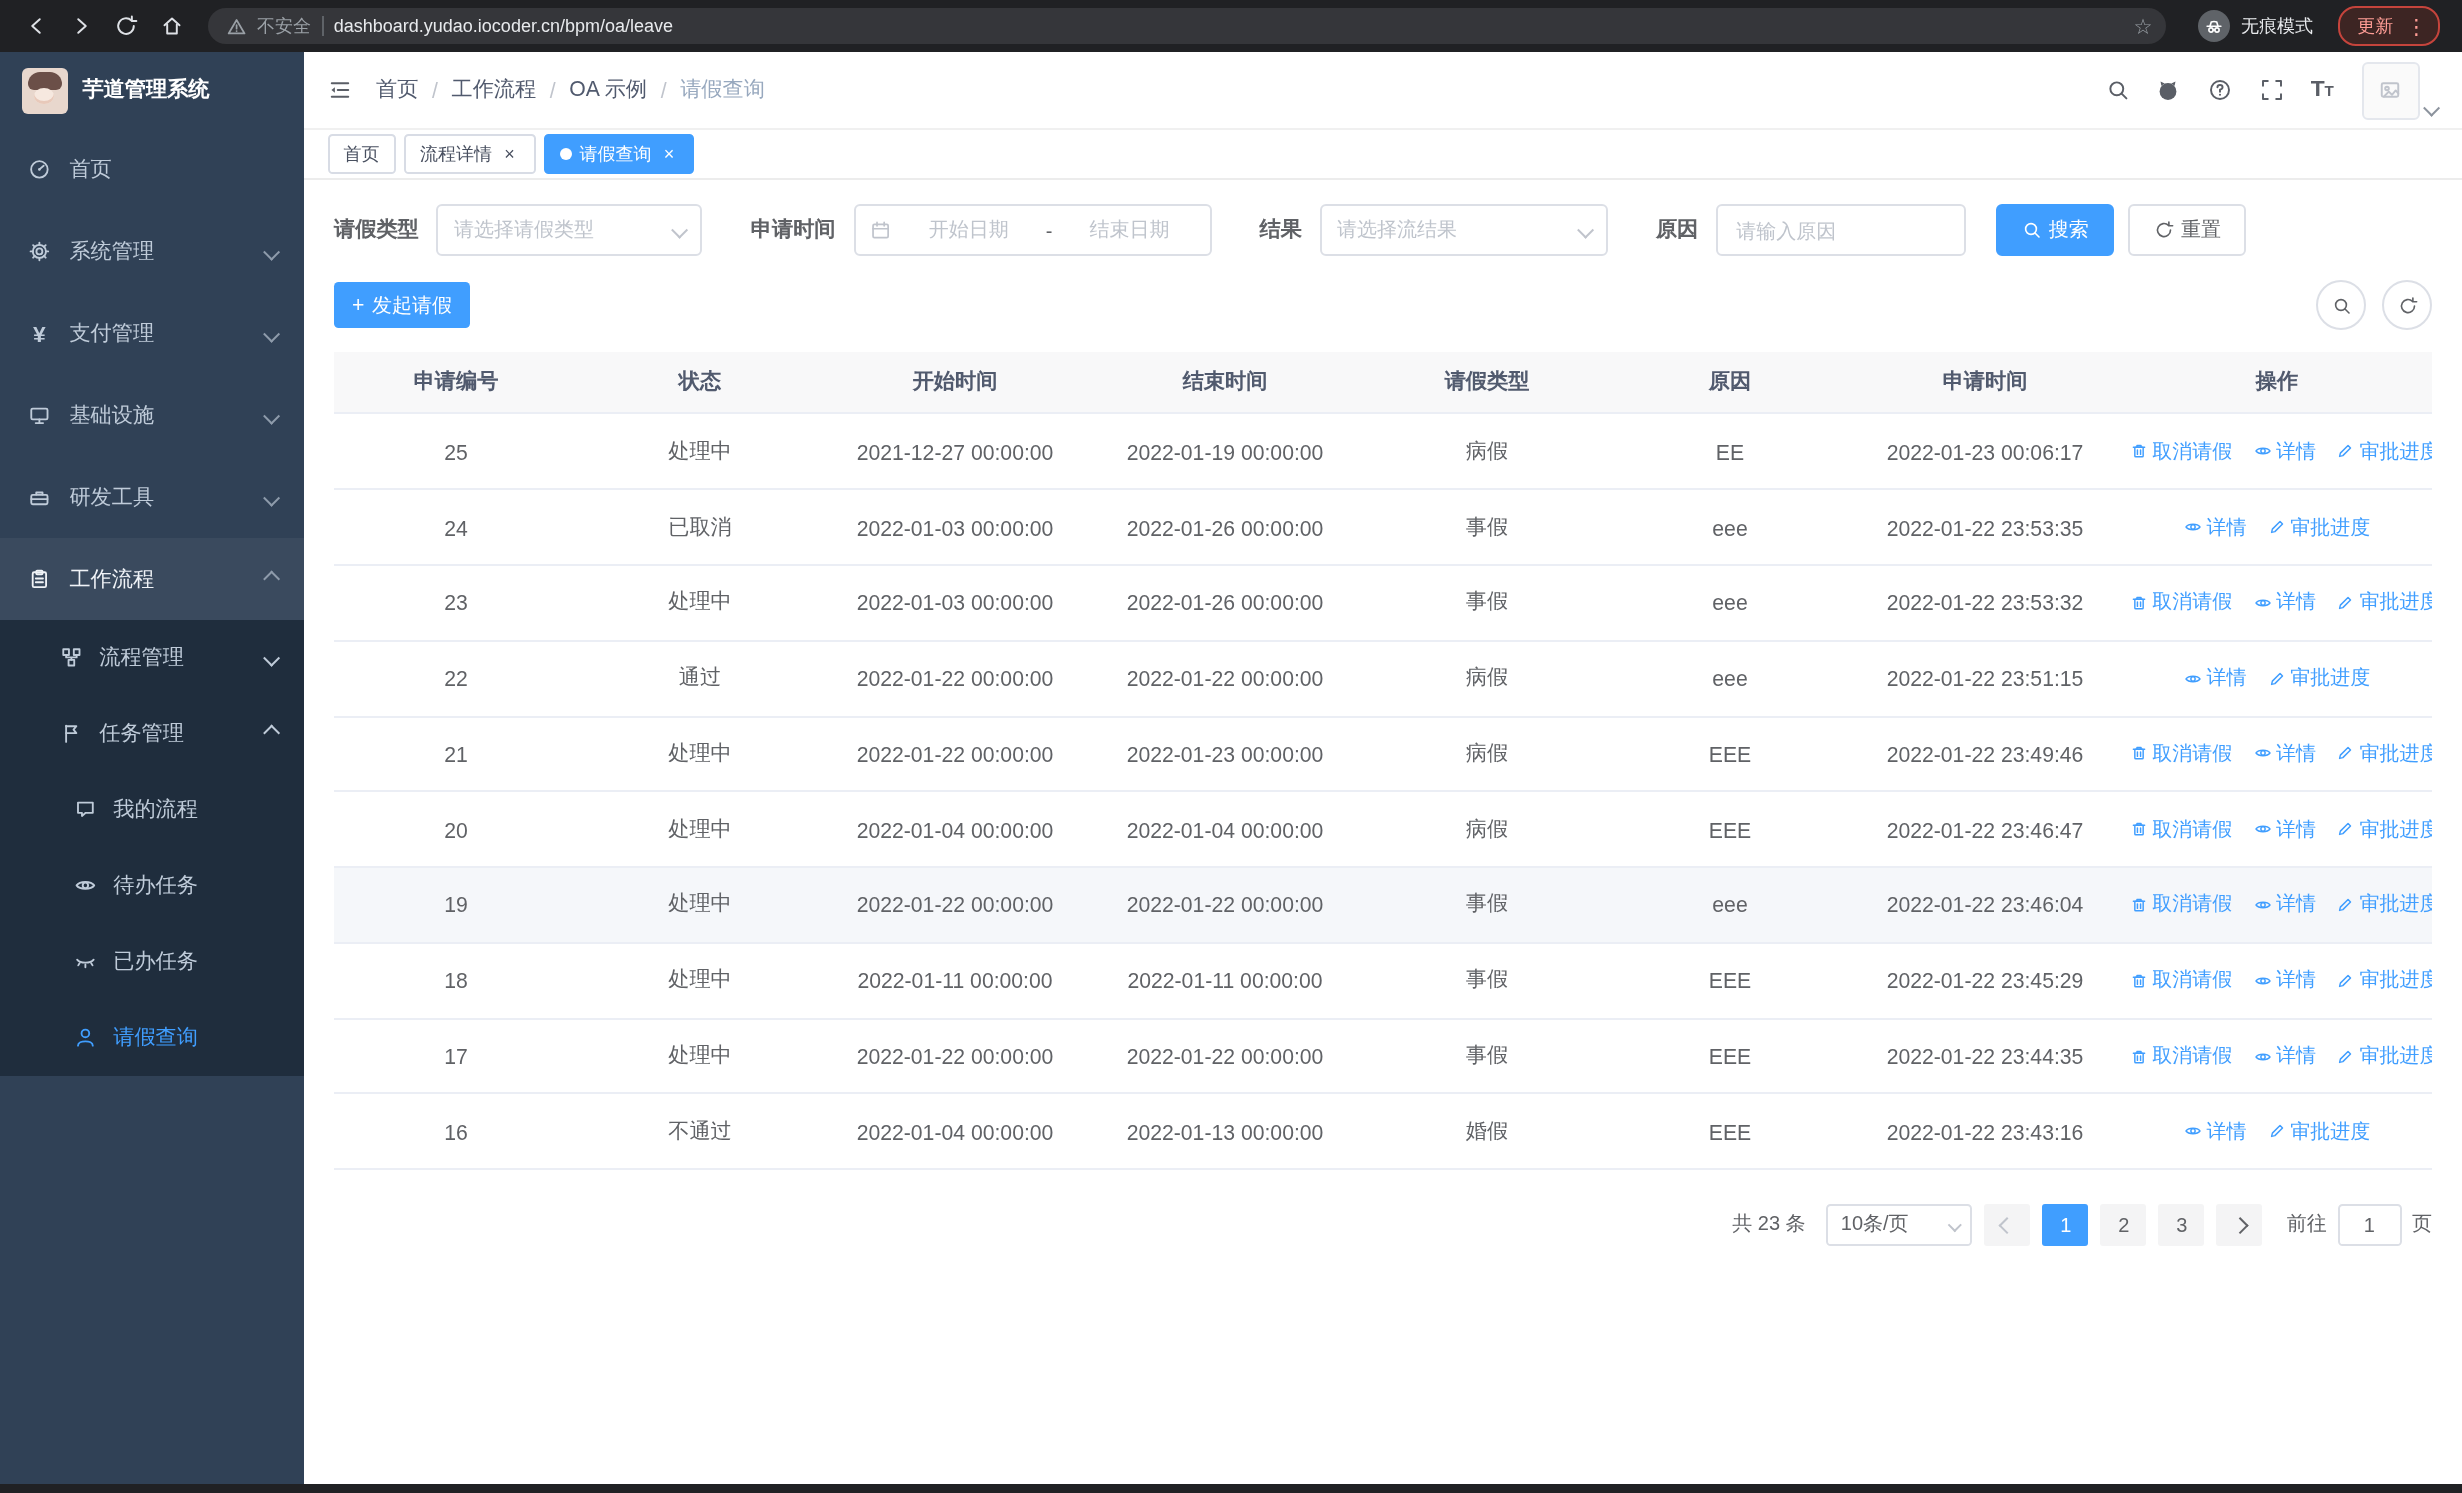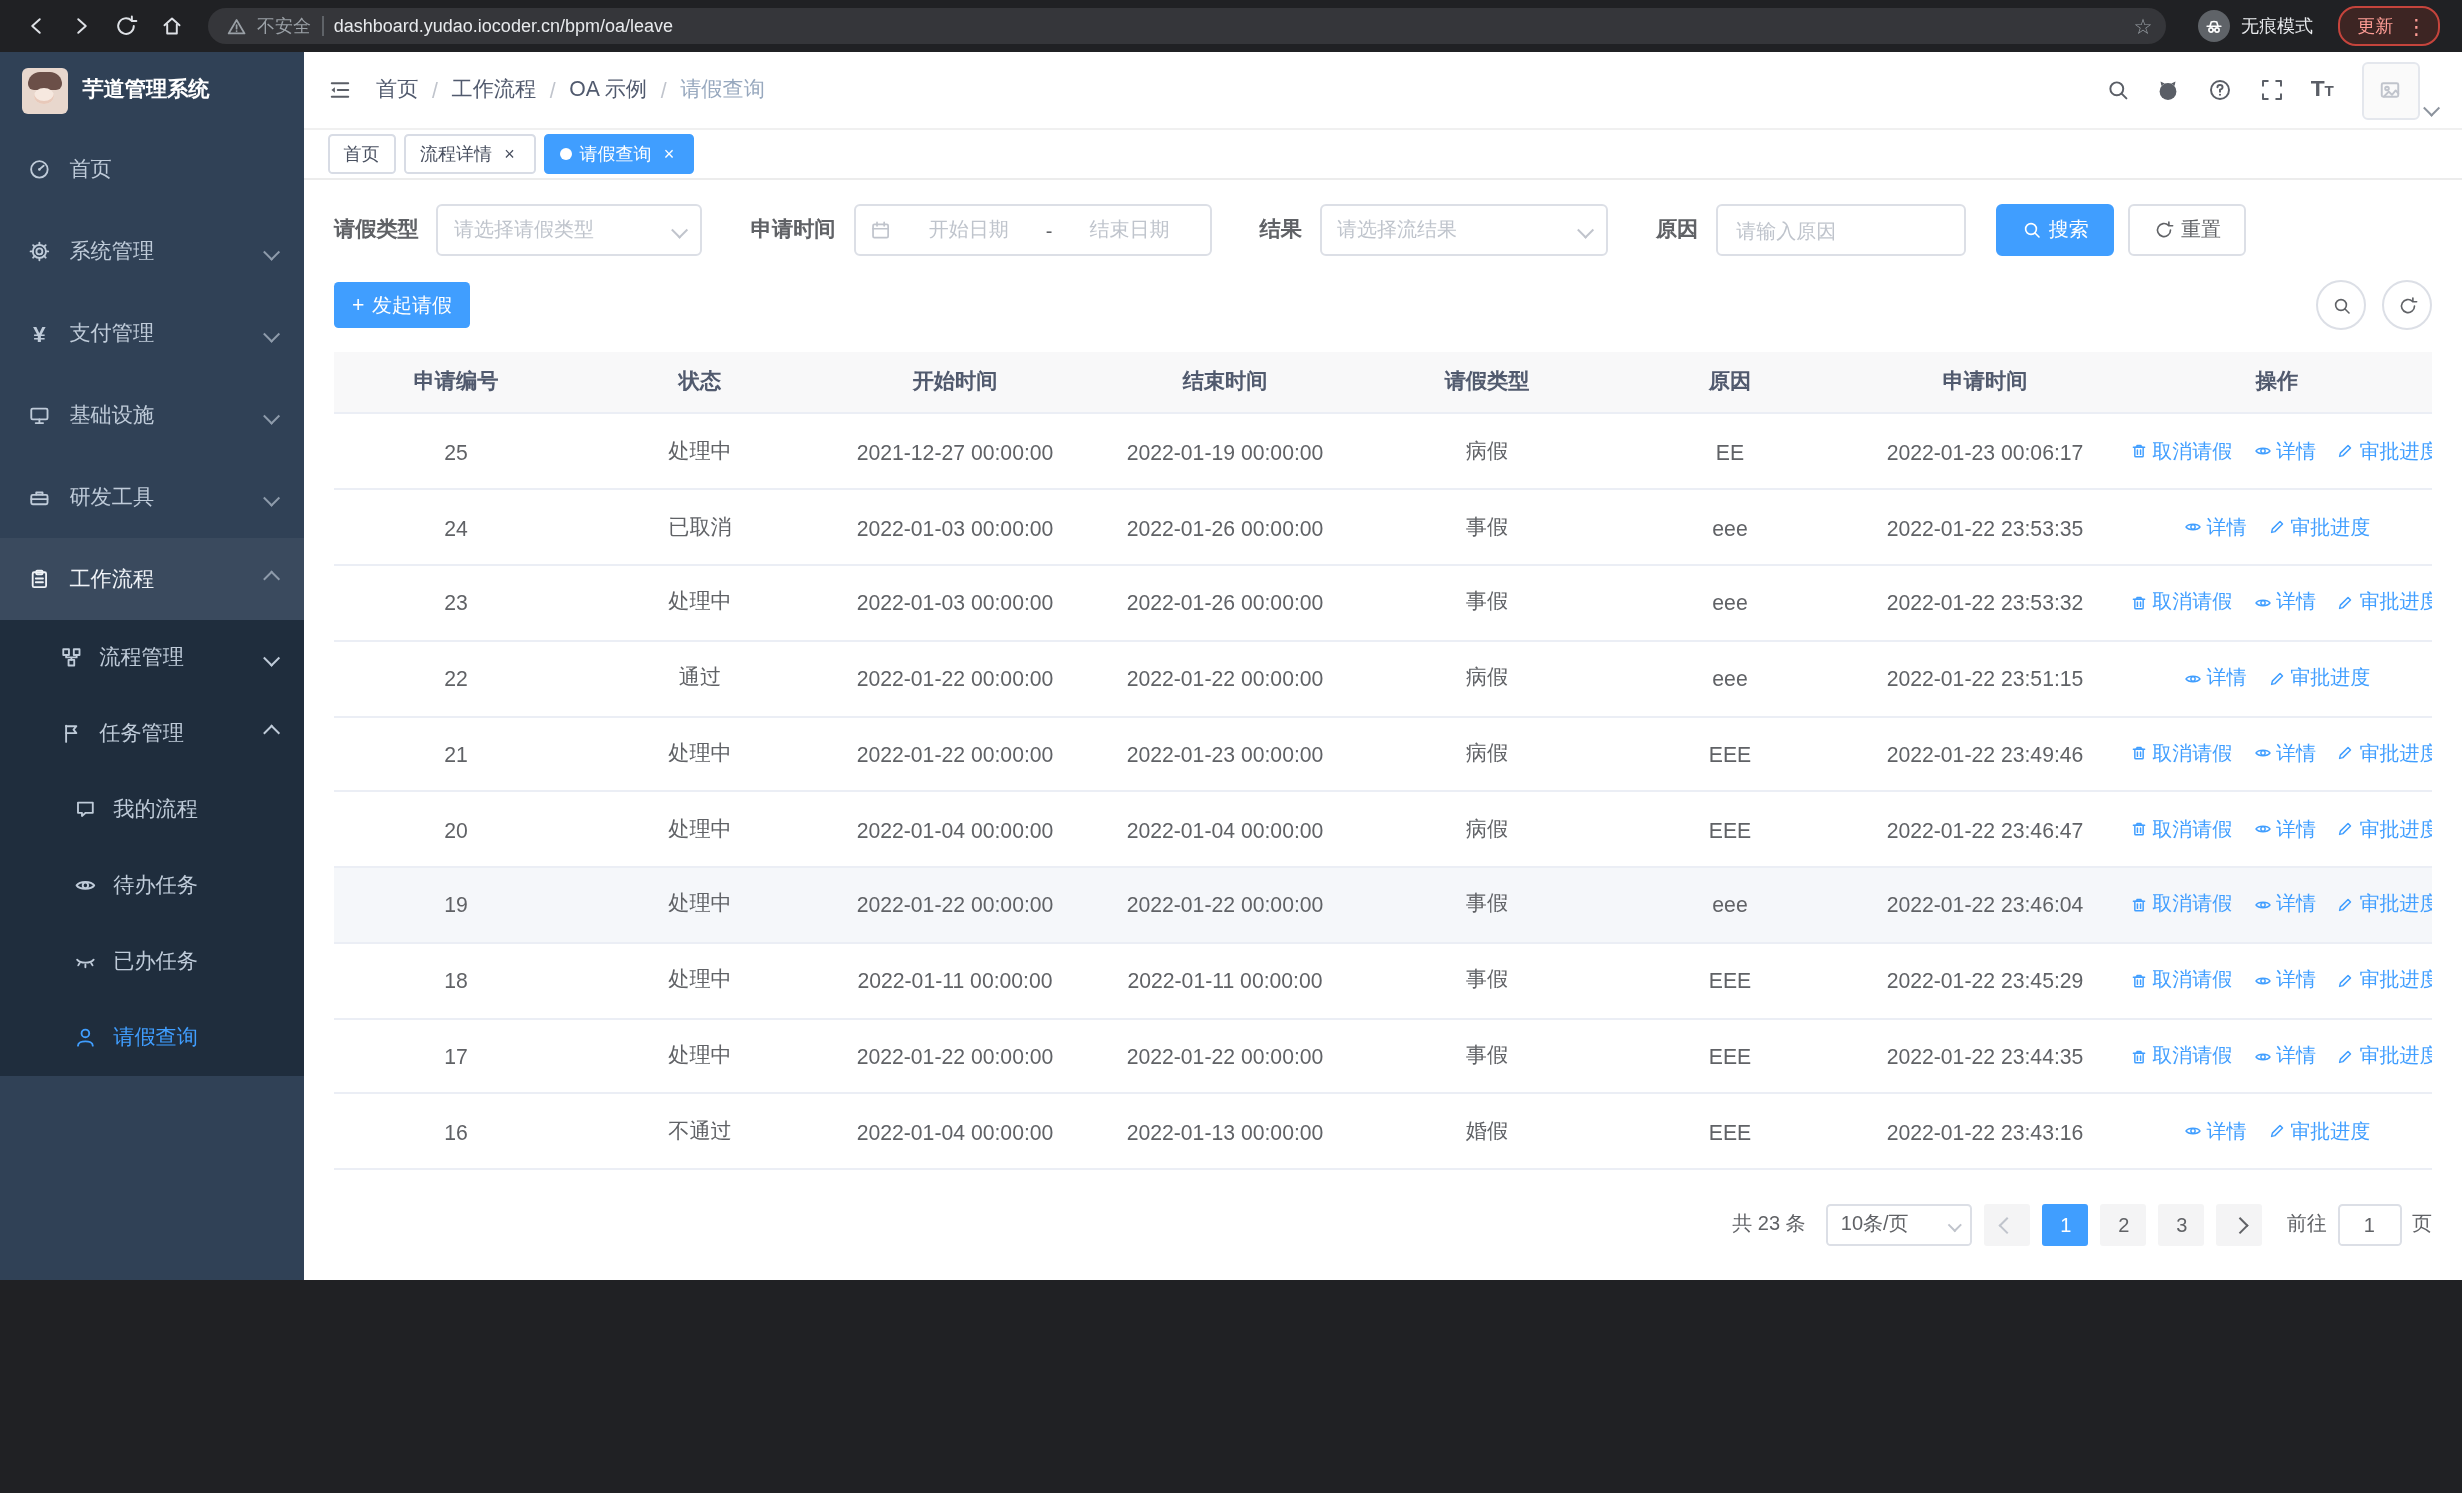--- a/index.html
+++ b/index.html
@@ -1,17 +1,17 @@
 <!DOCTYPE html>
 <html style="font-size:12px"><head>
 <meta charset="utf-8">
 <style>
   html,body{margin:0;padding:0;background:#202124;}
   body{width:2462px;height:1494px;overflow:hidden;}
-  .stage{width:2462px;height:1280px;overflow:hidden;}
+  .stage{width:2462px;height:1484px;overflow:hidden;}
   .screen{width:1231px;height:747px;transform:scale(2);transform-origin:0 0;
           font-family:"Liberation Sans","DejaVu Sans",sans-serif;display:flex;flex-direction:column;background:#fff;}
 
   
   svg.i{width:12px;height:12px;fill:none;stroke:currentColor;stroke-width:1.3;stroke-linecap:round;stroke-linejoin:round;flex:none;}
   svg.i.f{fill:currentColor;stroke:none;}
   svg.i.s12{width:9px;height:9px;}
   svg.i.s13{width:10px;height:10px;}
   svg.i.s14{width:10.6px;height:10.6px;}
   svg.i.s15{width:11.4px;height:11.4px;}

